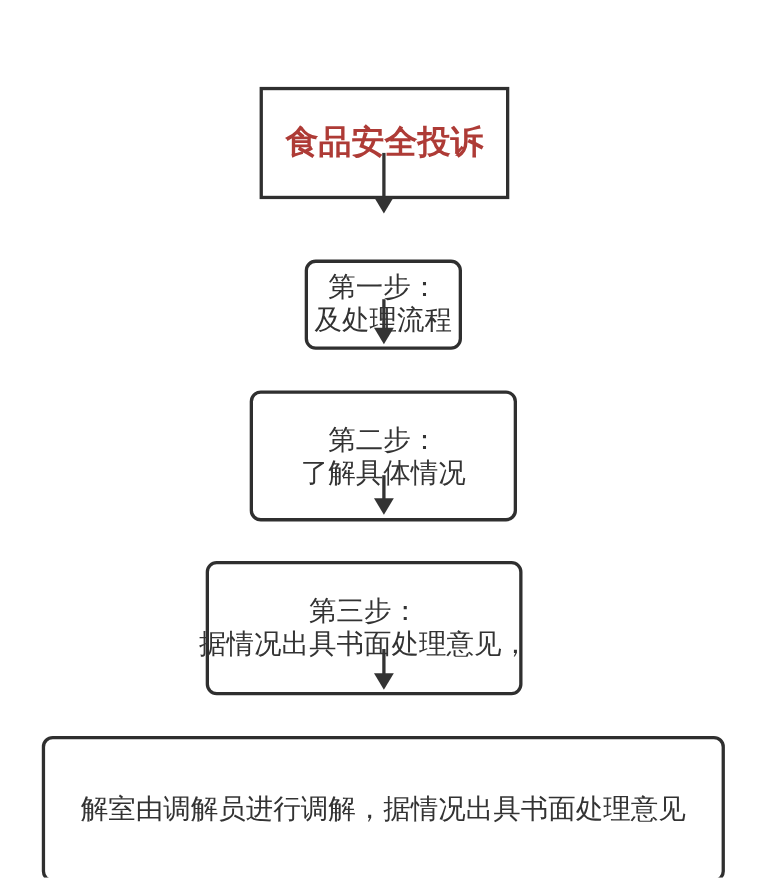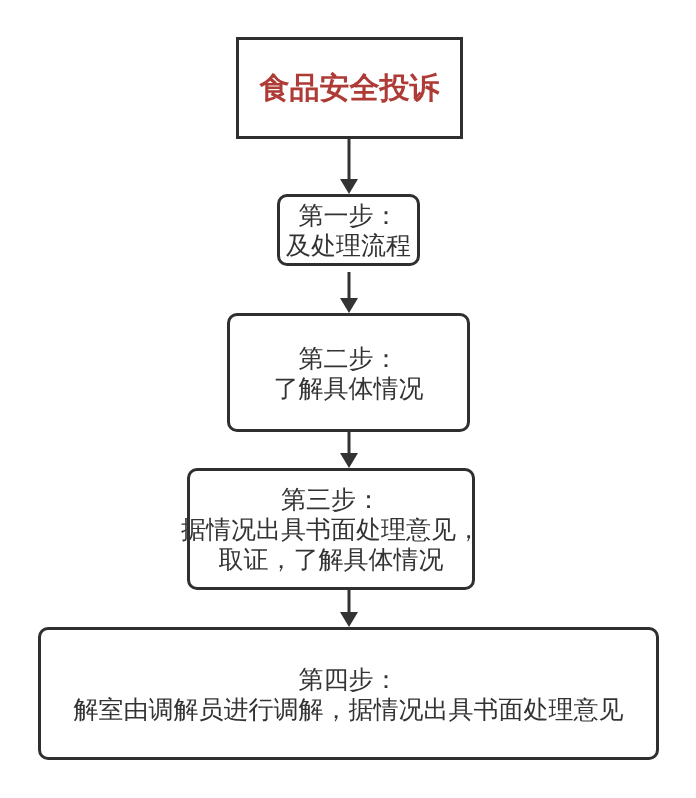--- a/index.html
+++ b/index.html
@@ -18,36 +18,37 @@
   .box {
     position: absolute;
     box-sizing: border-box;
     background: #ffffff;
     border: 3px solid var(--box-border, #2f2f2f);
     display: flex;
     flex-direction: column;
     align-items: center;
     justify-content: center;
     text-align: center;
+    margin-top: 42px;
   }
   .title-box {
     left: 236px; top: 37px; width: 227px; height: 102px;
     border-radius: 0;
     color: var(--title-red, #ae3b36);
     font-size: 30px;
     font-weight: bold;
     line-height: 40px;
   }
   .step-box {
     border-radius: 10px;
     color: var(--body-text, #333333);
     font-size: 25px;
     line-height: 30px;
   }
-  .step-1 { left: 277px; top: 194px; width: 143px; height: 72px; }
+  .step-1 { left: 277px; top: 194px; width: 143px; height: 82px; font-family: Liberation Serif, serif; }
   .step-2 { left: 227px; top: 313px; width: 243px; height: 119px; }
   .step-3 { left: 187px; top: 468px; width: 288px; height: 122px; }
   .step-4 { left:  38px; top: 627px; width: 621px; height: 133px; }
   .line { white-space: nowrap; }
   .arrow {
     position: absolute;
     width: 18px;
     left: 340px;
   }
   .arrow .stem {
@@ -104,26 +105,24 @@
   </div>
 
   <div class="arrow arrow-3">
     <div class="stem"></div>
     <div class="head"></div>
   </div>
 
   <div class="box step-box step-3">
     <div class="line">第三步：</div>
     <div class="line">据情况出具书面处理意见，</div>
-    <div class="line">取证，了解具体情况</div>
   </div>
 
   <div class="arrow arrow-4">
     <div class="stem"></div>
     <div class="head"></div>
   </div>
 
   <div class="box step-box step-4">
-    <div class="line">第四步：</div>
     <div class="line">解室由调解员进行调解，据情况出具书面处理意见</div>
   </div>
 
 </div>
 
 </body></html>

